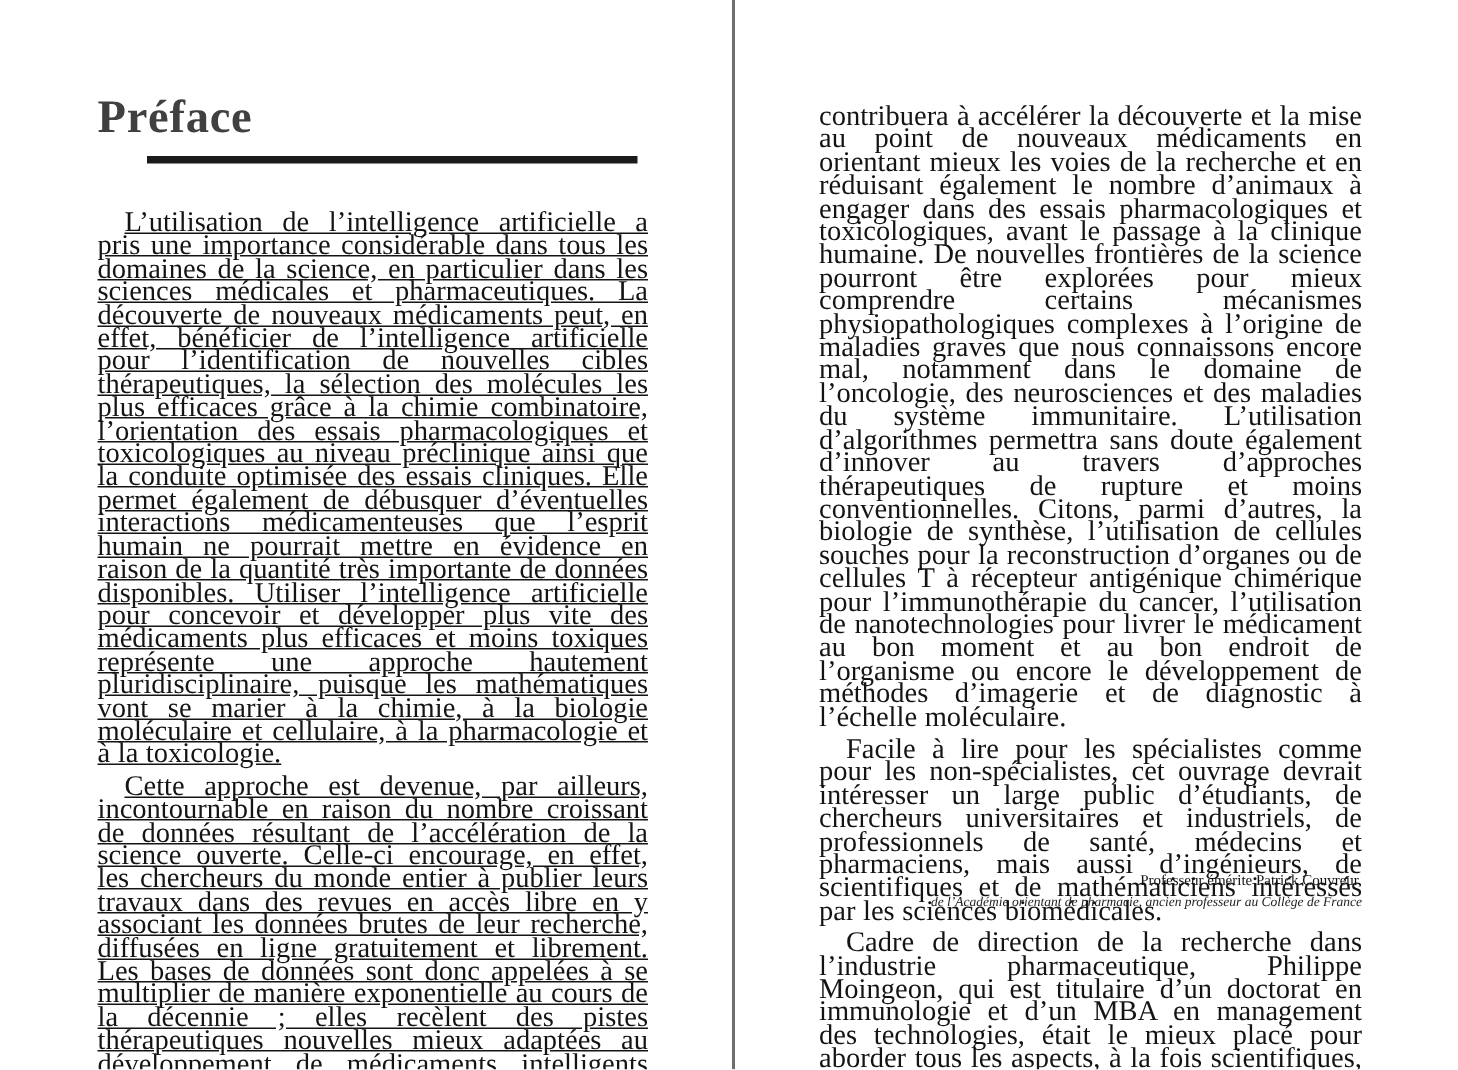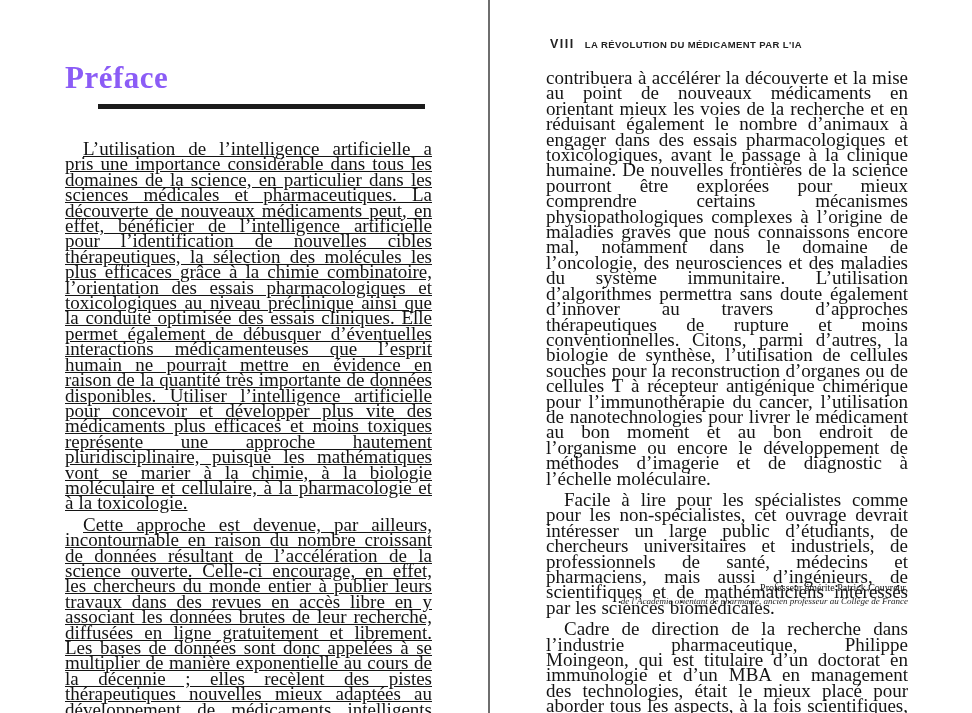--- a/index.html
+++ b/index.html
@@ -22,21 +22,21 @@
   }
   
   .left-page { position: absolute; left: 65px; top: 0; width: 367px; height: 713px; }
   .page-title {
     position: absolute;
     left: 0;
     top: 60px;
     font-size: 31px;
     font-weight: 700;
     letter-spacing: 0.5px;
-    color: #8b5cf6;
+    color: #404040;
     font-family: "Liberation Serif", serif;
   }
   .title-rule {
     position: absolute;
     left: 33px;
     top: 104px;
     width: 327px;
     height: 5px;
     background: #1b1b1b;
   }
@@ -103,23 +103,20 @@
     <div class="title-rule"></div>
     <div class="body-col left-body">
       <p class="indent">L’utilisation de l’intelligence artificielle a pris une importance considérable dans tous les domaines de la science, en particulier dans les sciences médicales et pharmaceutiques. La découverte de nouveaux médicaments peut, en effet, bénéficier de l’intelligence artificielle pour l’identification de nouvelles cibles thérapeutiques, la sélection des molécules les plus efficaces grâce à la chimie combinatoire, l’orientation des essais pharmacologiques et toxicologiques au niveau préclinique ainsi que la conduite optimisée des essais cliniques. Elle permet également de débusquer d’éventuelles interactions médicamenteuses que l’esprit humain ne pourrait mettre en évidence en raison de la quantité très importante de données disponibles. Utiliser l’intelligence artificielle pour concevoir et développer plus vite des médicaments plus efficaces et moins toxiques représente une approche hautement pluridisciplinaire, puisque les mathématiques vont se marier à la chimie, à la biologie moléculaire et cellulaire, à la pharmacologie et à la toxicologie.</p>
       <p class="indent">Cette approche est devenue, par ailleurs, incontournable en raison du nombre croissant de données résultant de l’accélération de la science ouverte. Celle-ci encourage, en effet, les chercheurs du monde entier à publier leurs travaux dans des revues en accès libre en y associant les données brutes de leur recherche, diffusées en ligne gratuitement et librement. Les bases de données sont donc appelées à se multiplier de manière exponentielle au cours de la décennie ; elles recèlent des pistes thérapeutiques nouvelles mieux adaptées au développement de médicaments intelligents pour une médecine plus personnalisée. L’intelligence artificielle est, en effet, capable de prendre en compte la très grande diversité génomique des patients afin d’identifier le petit groupe de malades susceptibles de mieux répondre à un traitement avec un minimum d’effets secondaires. Le séquençage du génome humain ainsi que les technologies de profilage moléculaire et de diagnostic apportent une masse de données utiles que le cerveau humain mettrait cependant bien du temps à organiser. Des études cliniques simulées par ordinateur peuvent aussi être envisagées avant tout essai clinique. Au niveau préclinique, l’intelligence artificielle</p>
     </div>
   </div>
 
   <div class="page-divider"></div>
 
   <div class="right-page">
-    <div class="running-header">
-      <span class="page-number">VIII</span><span class="running-title">LA RÉVOLUTION DU MÉDICAMENT PAR L'IA</span>
-    </div>
     <div class="body-col right-body">
       <p>contribuera à accélérer la découverte et la mise au point de nouveaux médicaments en orientant mieux les voies de la recherche et en réduisant également le nombre d’animaux à engager dans des essais pharmacologiques et toxicologiques, avant le passage à la clinique humaine. De nouvelles frontières de la science pourront être explorées pour mieux comprendre certains mécanismes physiopathologiques complexes à l’origine de maladies graves que nous connaissons encore mal, notamment dans le domaine de l’oncologie, des neurosciences et des maladies du système immunitaire. L’utilisation d’algorithmes permettra sans doute également d’innover au travers d’approches thérapeutiques de rupture et moins conventionnelles. Citons, parmi d’autres, la biologie de synthèse, l’utilisation de cellules souches pour la reconstruction d’organes ou de cellules T à récepteur antigénique chimérique pour l’immunothérapie du cancer, l’utilisation de nanotechnologies pour livrer le médicament au bon moment et au bon endroit de l’organisme ou encore le développement de méthodes d’imagerie et de diagnostic à l’échelle moléculaire.</p>
       <p class="indent">Facile à lire pour les spécialistes comme pour les non-spécialistes, cet ouvrage devrait intéresser un large public d’étudiants, de chercheurs universitaires et industriels, de professionnels de santé, médecins et pharmaciens, mais aussi d’ingénieurs, de scientifiques et de mathématiciens intéressés par les sciences biomédicales.</p>
       <p class="indent">Cadre de direction de la recherche dans l’industrie pharmaceutique, Philippe Moingeon, qui est titulaire d’un doctorat en immunologie et d’un MBA en management des technologies, était le mieux placé pour aborder tous les aspects, à la fois scientifiques, économiques et sociétaux, relatifs à l’utilisation de l’intelligence artificielle pour le médicament. Il a pris l’initiative de créer un groupe de travail sur ce sujet à l’Académie nationale de pharmacie, et il a mis en place le premier enseignement « Intelligence artificielle et science du médicament » à l’université Paris-Saclay. Les lecteurs seront certainement heureux de bénéficier de son excellente expertise sur ce sujet d’actualité scientifique et sociétale.</p>
     </div>
     <div class="signature-block">
       <p class="signature-name">Professeur émérite Patrick Couvreur,</p>
       <p class="signature-affiliation">de l’Académie orientant de pharmacie, ancien professeur au Collège de France</p>
     </div>
   </div>

